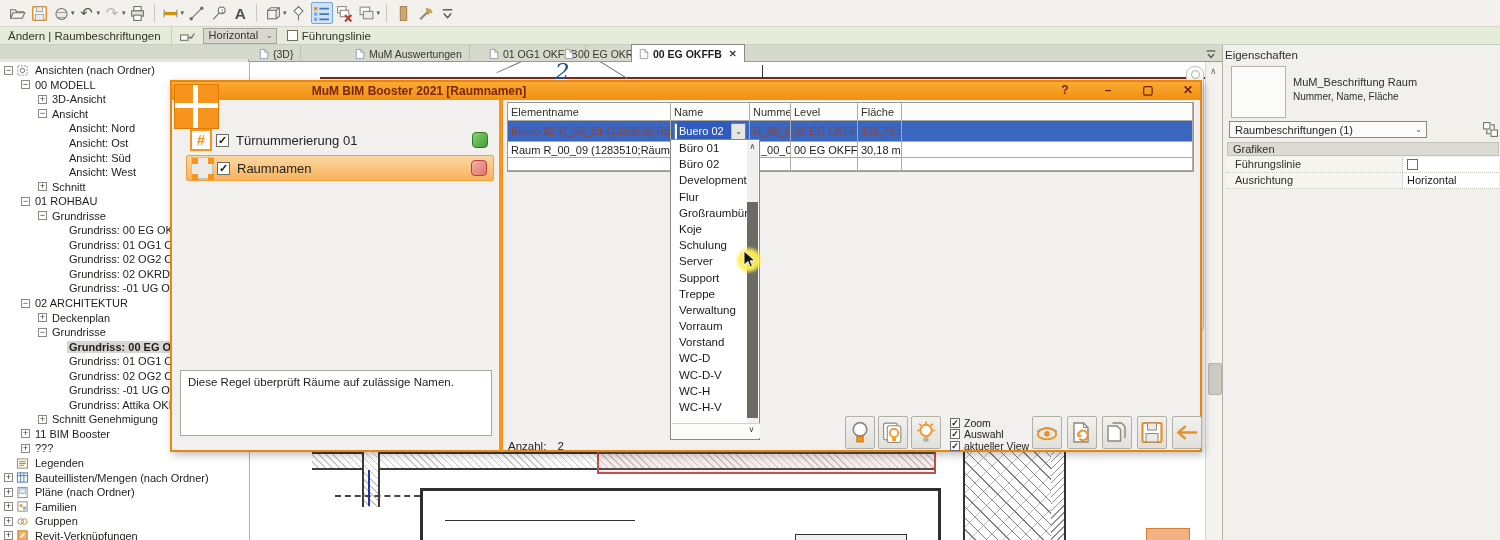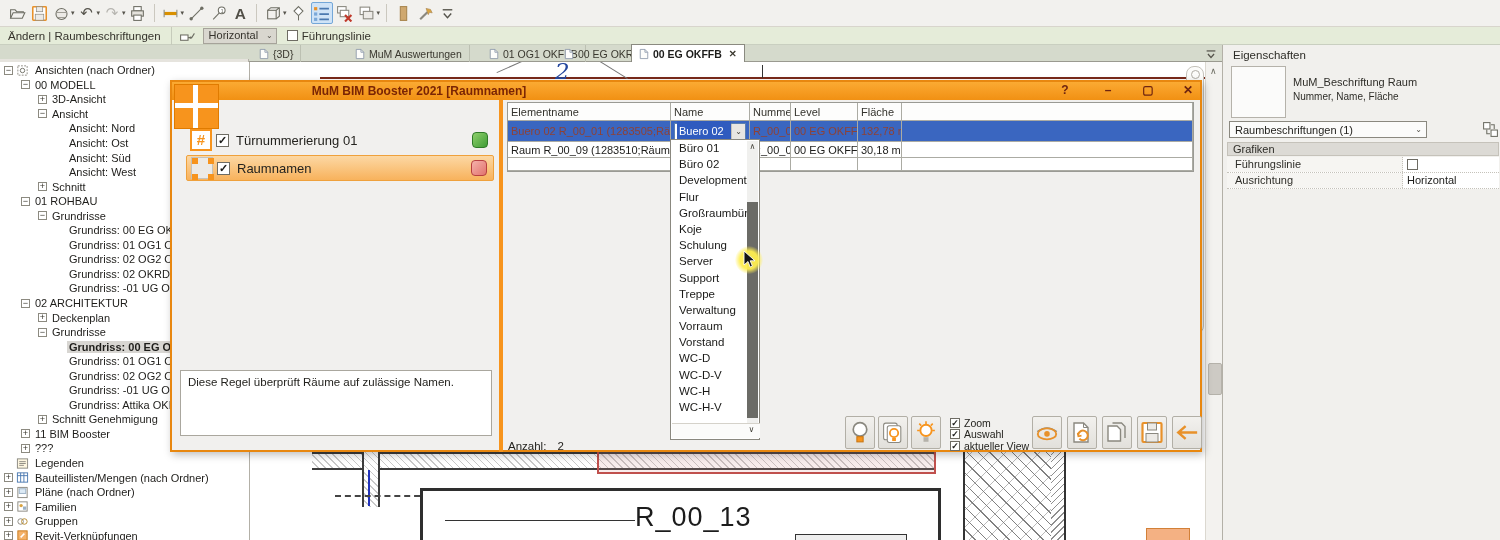--- a/index.html
+++ b/index.html
@@ -507,38 +507,37 @@
   <div class="abs" style="left:305px;top:-4px;font-family:'DejaVu Serif',serif;font-style:italic;font-size:23px;color:#24479e;">2</div>
   <div class="abs" style="left:512px;top:3px;width:1px;height:13px;background:#333;"></div>
 
   <div class="abs hatch" style="left:62px;top:390px;width:623px;height:14px;border-top:2px solid #3c3c3c;border-bottom:2px solid #3c3c3c;"></div>
   <div class="abs" style="left:347px;top:388px;width:335px;height:20px;border:2px solid #c0504d;background:rgba(217,150,148,.18);"></div>
   <div class="abs hatch" style="left:112px;top:390px;width:14px;height:55px;border-left:2px solid #3c3c3c;border-right:2px solid #3c3c3c;"></div>
   <div class="abs" style="left:118px;top:408px;width:2px;height:36px;background:#2233bb;"></div>
   <div class="abs" style="left:85px;top:433px;width:263px;height:0;border-top:2px dashed #444;"></div>
   <div class="abs" style="left:170px;top:426px;width:515px;height:52px;border:3px solid #2e2e2e;border-bottom:none;background:#fff;"></div>
   <div class="abs" style="left:195px;top:458px;width:190px;height:1px;background:#333;"></div>
-  <div class="abs" style="left:385px;top:440px;font-size:27px;color:#1c1c1c;letter-spacing:1px;">R_00_13</div>
   <div class="abs" style="left:545px;top:472px;width:110px;height:6px;border:1.5px solid #333;background:#eee;"></div>
   <div class="abs" style="left:713px;top:388px;width:88px;height:90px;border-left:2px solid #333;border-right:2px solid #333;background:repeating-linear-gradient(45deg,transparent 0 7px,#808080 7px 8px),repeating-linear-gradient(-45deg,transparent 0 11px,#bbb 11px 12px);"></div>
   <div class="abs hatch2" style="left:801px;top:388px;width:13px;height:90px;border-right:2px solid #333;"></div>
   <div class="abs" style="left:896px;top:466px;width:42px;height:12px;background:#f4b183;border:1px solid #d28038;"></div>
 </div>
 
 <div id="canvas-sb" class="abs">
   <div class="abs" style="left:4px;top:4px;font-size:9px;color:#6e6e64;">∧</div>
   <div class="abs" style="left:2px;top:301px;width:12px;height:30px;background:#cdcac4;border:1px solid #b5b2aa;border-radius:2px;"></div>
 </div>
 <div id="navbar-ghost" class="abs">
   <div class="abs" style="left:4px;top:3px;width:7px;height:7px;border:1px solid #b0ada5;border-radius:50%;"></div>
   <div class="abs" style="left:4px;top:222px;width:7px;height:7px;border:1px solid #b0ada5;border-radius:50%;"></div>
 </div>
 
 <div id="props" class="abs">
-  <div class="pfield" style="left:10px;top:4px;font-size:11.5px;color:#2e2d28;">Eigenschaften</div>
+  <div class="pfield" style="left:2px;top:4px;font-size:11.5px;color:#2e2d28;">Eigenschaften</div>
   <div class="pfield" style="left:8px;top:21px;width:55px;height:52px;background:#fbfbfa;border:1px solid #b5b2aa;"></div>
   <div class="pfield" style="left:70px;top:31px;font-size:11px;color:#2e2d28;">MuM_Beschriftung Raum</div>
   <div class="pfield" style="left:70px;top:46px;font-size:10px;color:#2e2d28;">Nummer, Name, Fläche</div>
 
   <div class="pfield" style="left:6px;top:76px;width:198px;height:17px;background:#fbfbfa;border:1px solid #8a887f;display:flex;align-items:center;font-size:11px;color:#24231f;">
     <span style="padding-left:5px;flex:1;">Raumbeschriftungen (1)</span>
     <span style="font-size:8px;padding-right:4px;color:#55534b;">⌄</span>
   </div>
   <div class="pfield" style="left:259px;top:76px;width:17px;height:17px;">
     <svg viewBox="0 0 16 16">

